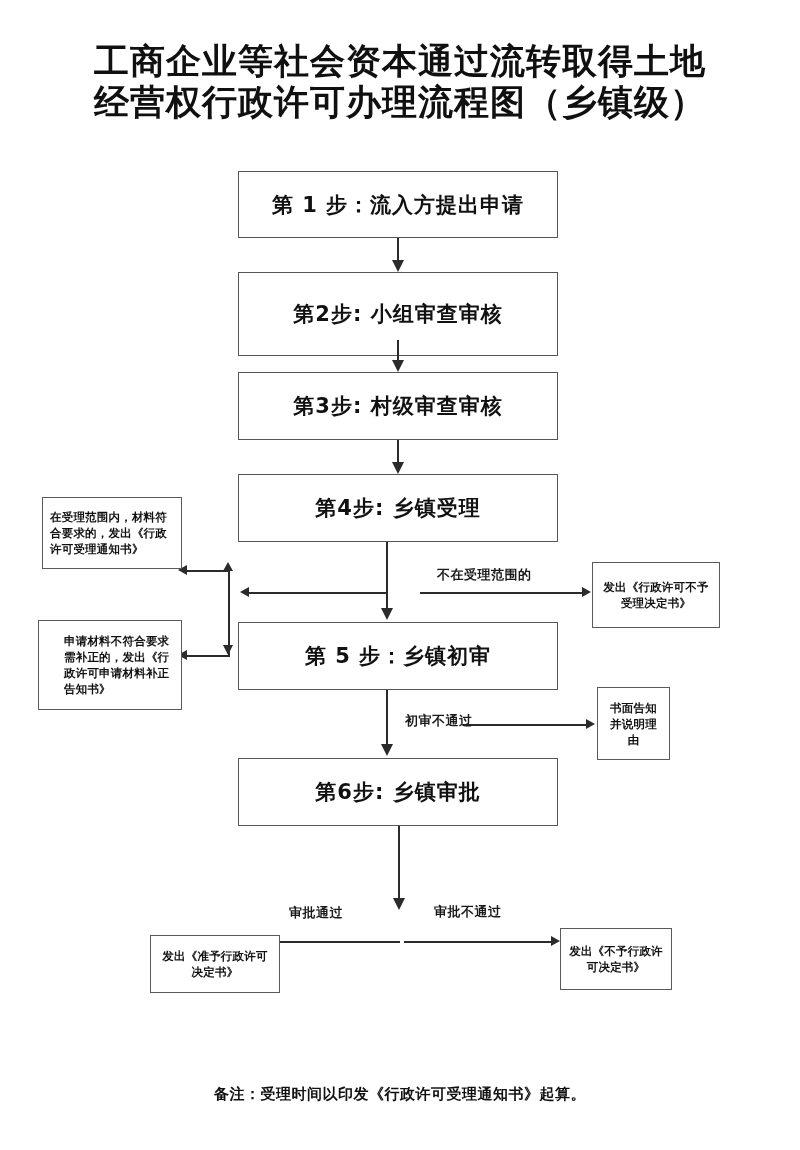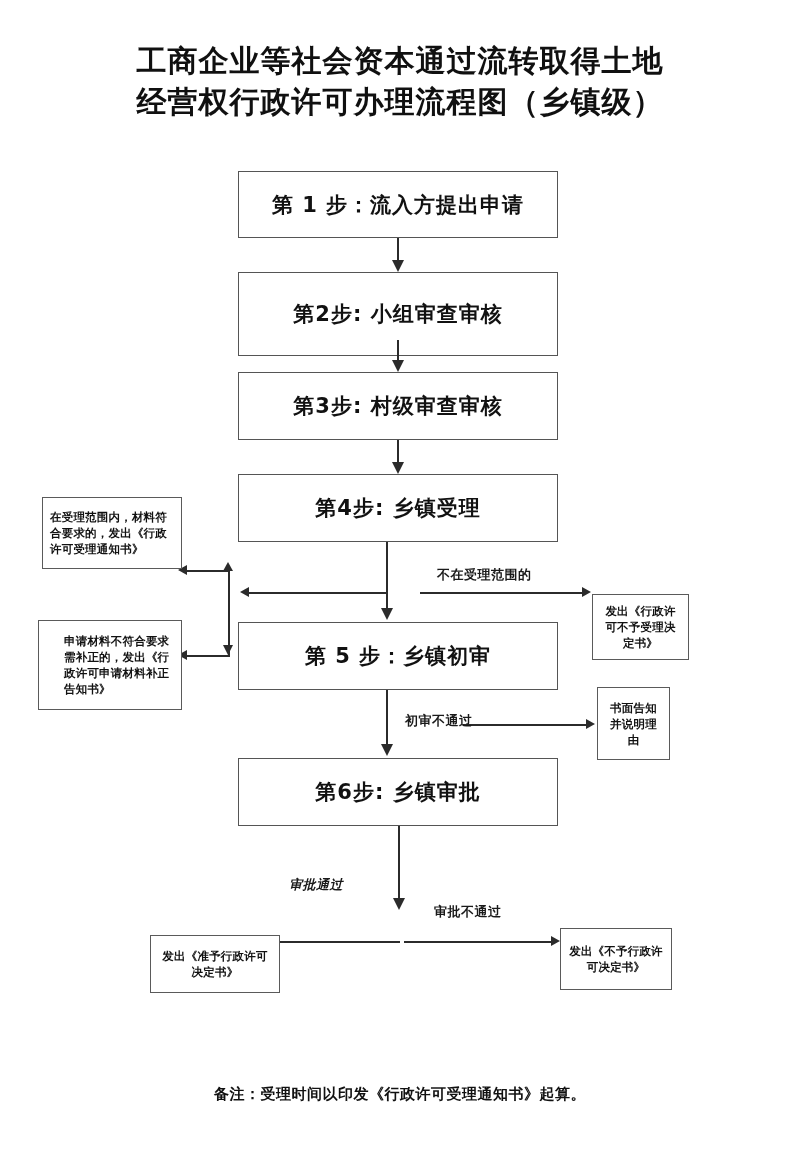--- a/index.html
+++ b/index.html
@@ -17,21 +17,21 @@
   }
 
   
   .title{
     position:absolute;
     left:0; top:40px;
     width:800px;
     text-align:center;
     font-family:"DejaVu Serif","Liberation Serif",serif;
     font-weight:700;
-    font-size:30px;
+    font-size:35px;
     line-height:41px;
     letter-spacing:1px;
     color:#101010;
   }
   .title .ln{display:block;}
 
   
   .box{
     position:absolute;
     box-sizing:border-box;
@@ -166,21 +166,21 @@
   <div class="vline" style="left:397px; top:440px; height:24px;"></div>
   <div class="arrow-d" style="left:392px; top:462px;"></div>
 
   <div class="vline" style="left:386px; top:542px; height:68px;"></div>
   <div class="arrow-d" style="left:381px; top:608px;"></div>
 
   <div class="hline" style="left:420px; top:592px; width:163px;"></div>
   <div class="arrow-r" style="left:582px; top:587px;"></div>
   <div class="elabel" style="left:437px; top:566px;">不在受理范围的</div>
 
-  <div class="box notebox centered" style="left:592px; top:594px; width:97px; height:66px;">
+  <div class="box notebox centered" style="left:592px; top:562px; width:128px; height:66px;">
     <span class="tx">发出《行政许可不予受理决定书》</span>
   </div>
 
   <div class="hline" style="left:248px; top:592px; width:139px;"></div>
   <div class="arrow-l" style="left:240px; top:587px;"></div>
 
   <div class="vline" style="left:228px; top:570px; height:72px;"></div>
   <div class="arrow-u" style="left:223px; top:562px;"></div>
 
   <div class="hline" style="left:184px; top:570px; width:45px;"></div>
@@ -209,21 +209,21 @@
 
   <div class="box notebox centered" style="left:597px; top:687px; width:73px; height:73px;">
     <span class="tx">书面告知并说明理由</span>
   </div>
 
   <div class="vline" style="left:398px; top:826px; height:76px;"></div>
   <div class="arrow-d" style="left:393px; top:898px;"></div>
 
   <div class="hline" style="left:272px; top:941px; width:128px;"></div>
   <div class="arrow-l" style="left:265px; top:936px;"></div>
-  <div class="elabel" style="left:289px; top:876px;font-style:italic;">审批通过</div>
+  <div class="elabel" style="left:289px; top:904px;">审批通过</div>
 
   <div class="box notebox centered" style="left:150px; top:935px; width:130px; height:58px;">
     <span class="tx">发出《准予行政许可决定书》</span>
   </div>
 
   <div class="hline" style="left:404px; top:941px; width:148px;"></div>
   <div class="arrow-r" style="left:551px; top:936px;"></div>
   <div class="elabel" style="left:434px; top:903px;">审批不通过</div>
 
   <div class="box notebox centered" style="left:560px; top:928px; width:112px; height:62px;">

